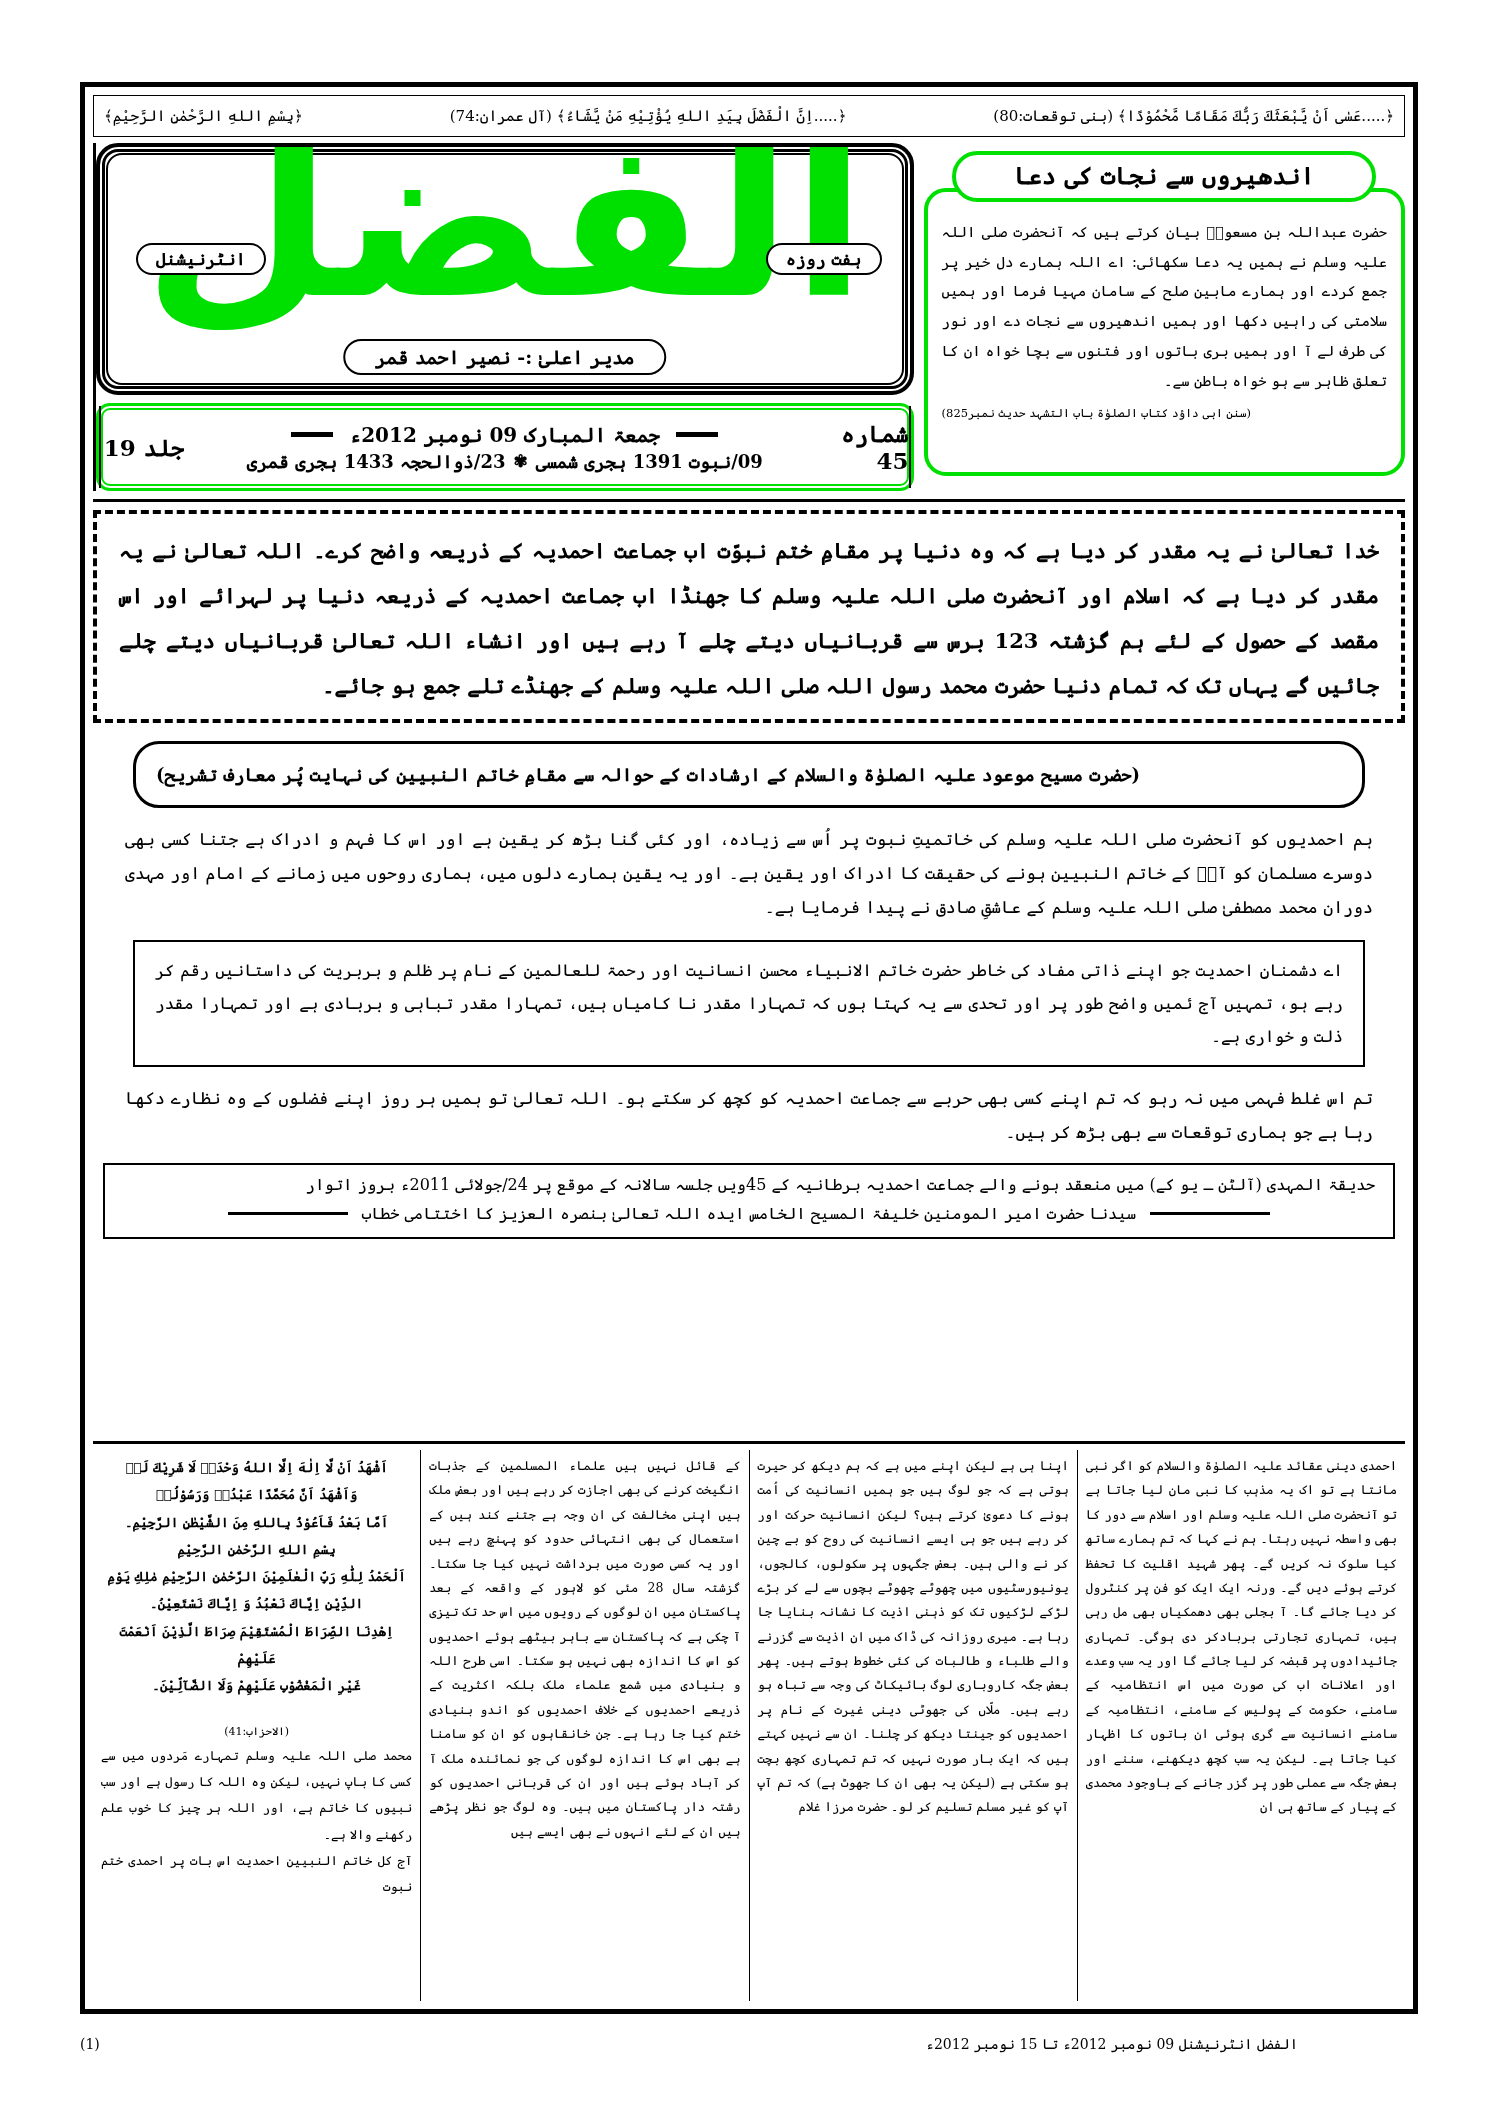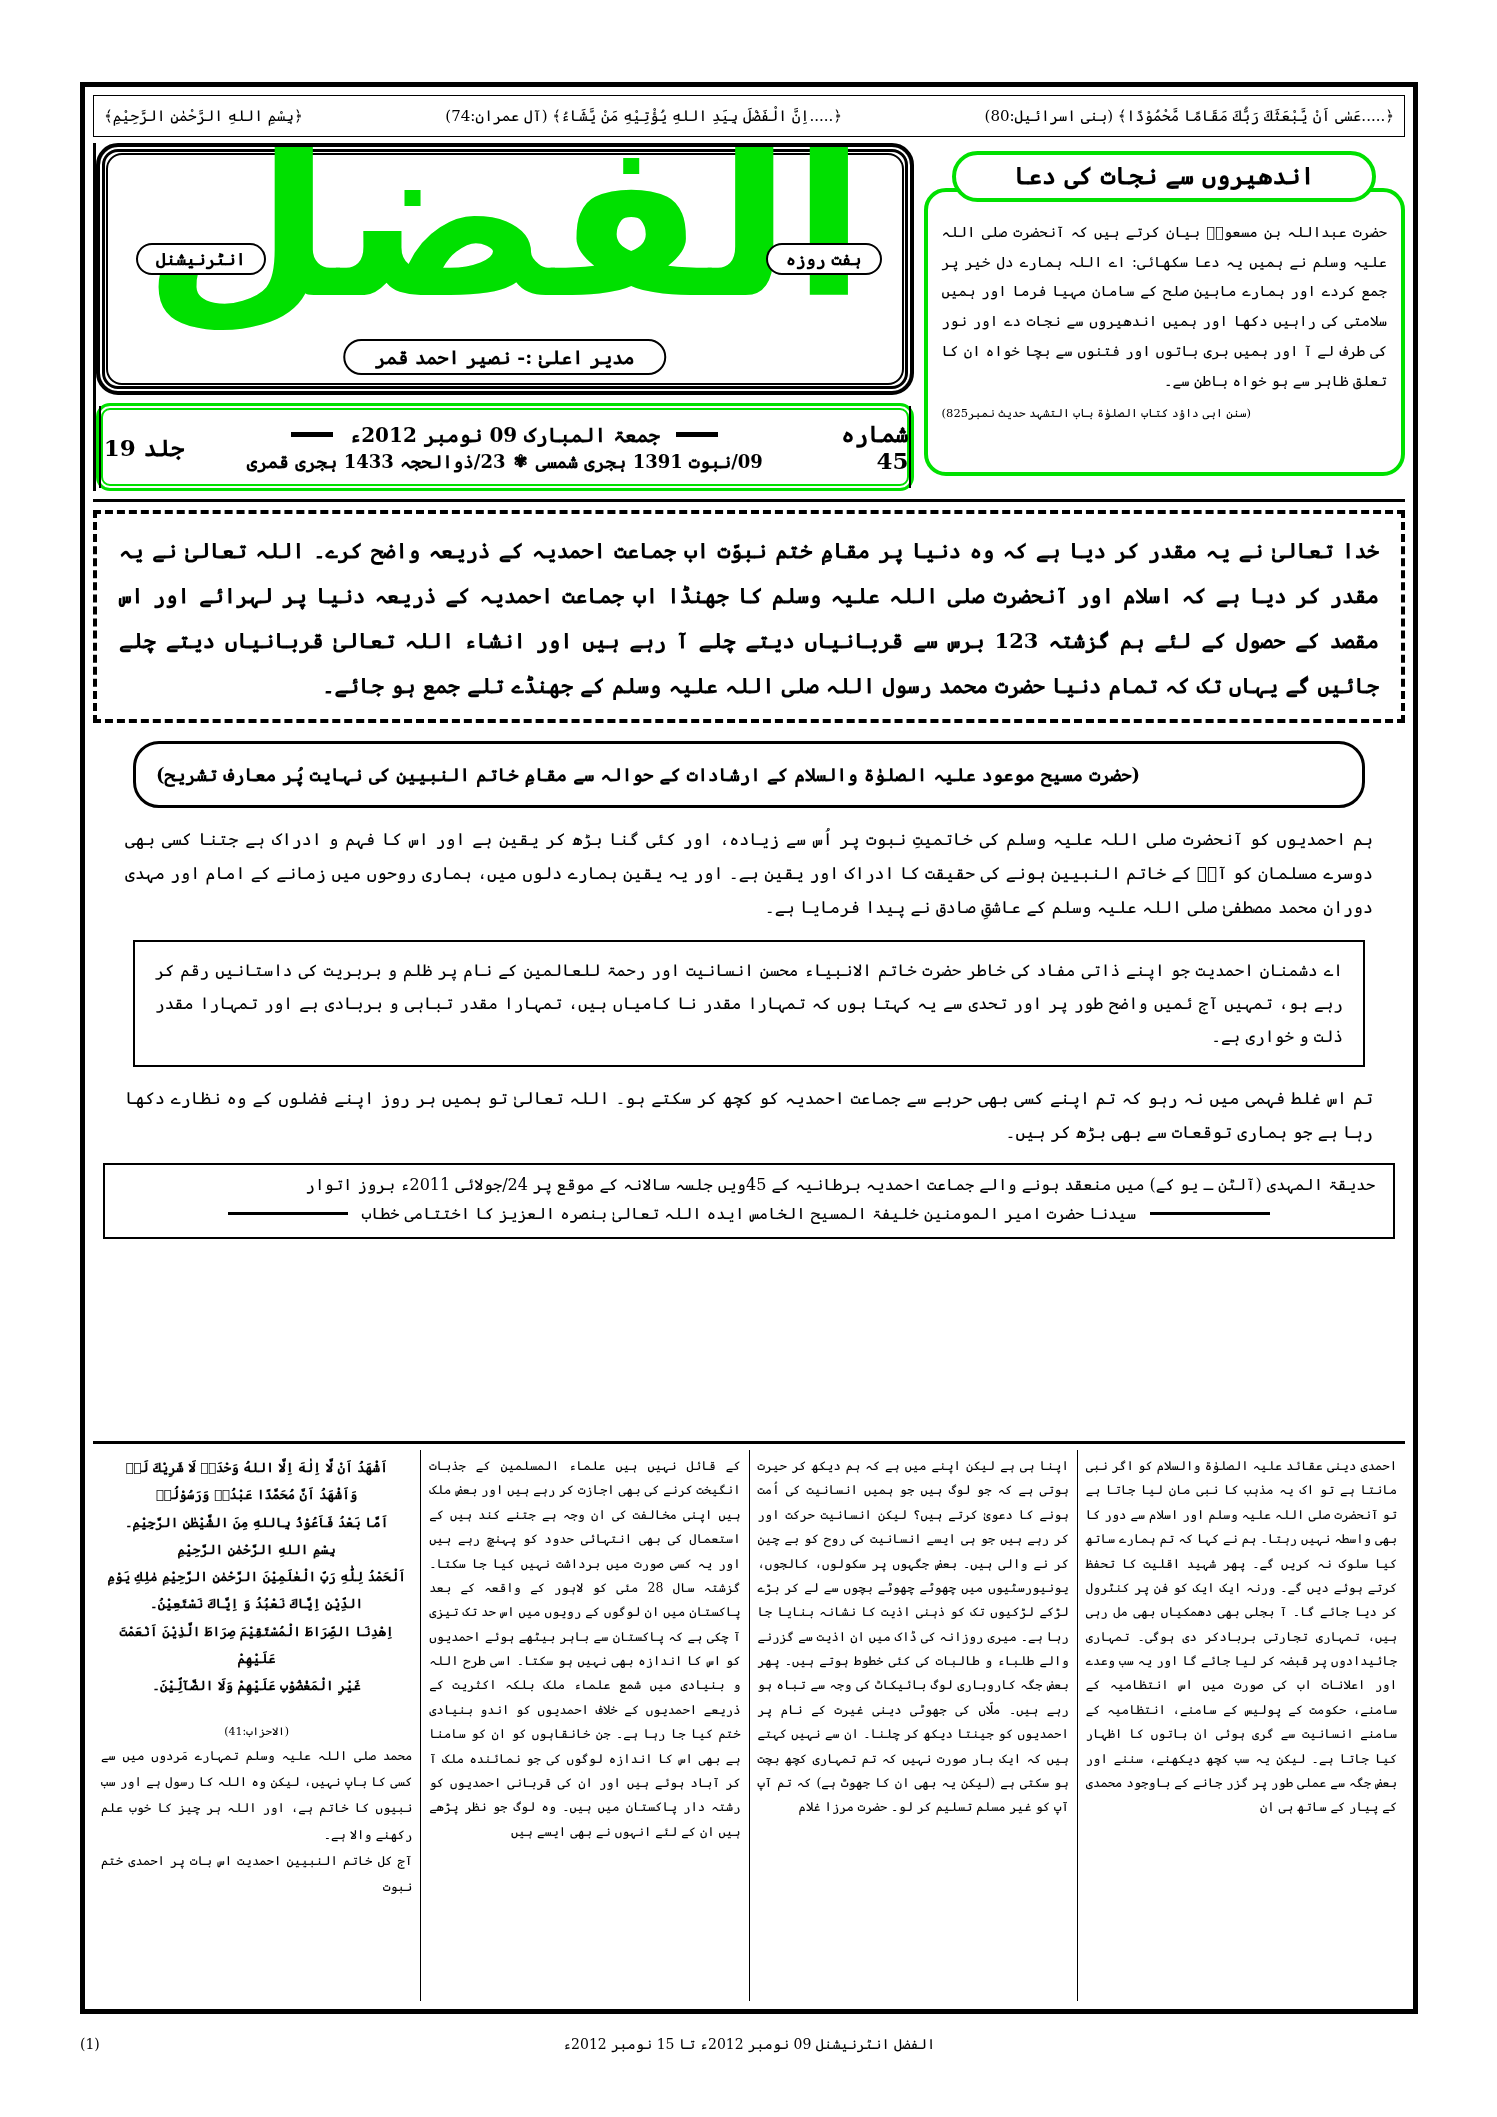--- a/index.html
+++ b/index.html
@@ -338,37 +338,36 @@
   .footer-page {
     font-family: "DejaVu Serif", serif;
     font-size: 14px;
     width: 120px;
     text-align: left;
     direction: ltr;
     order: 2;
   }
   .footer-center {
     flex: 1 1 auto;
-    text-align: center;
     font-family: "DejaVu Serif", serif;
     font-size: 14px;
     direction: rtl;
     order: 1;
   }
   .footer-spacer { width: 120px; order: 0; }
 </style>
 </head>
 <body>
 
 <div id="page">
 
   <div class="outer-frame">
 
     <div class="quran-band">
-      <div class="quran-item">﴿.....عَسٰى اَنْ يَّبْعَثَكَ رَبُّكَ مَقَامًا مَّحْمُوْدًا﴾ (بنی اسرائیل:80)</div>
+      <div class="quran-item">﴿.....عَسٰى اَنْ يَّبْعَثَكَ رَبُّكَ مَقَامًا مَّحْمُوْدًا﴾ (بنی توقعات:80)</div>
       <div class="quran-item">﴿.....اِنَّ الْفَضْلَ بِيَدِ اللهِ يُؤْتِيْهِ مَنْ يَّشَاءُ﴾ (آل عمران:74)</div>
       <div class="quran-item">﴿بِسْمِ اللهِ الرَّحْمٰنِ الرَّحِيْمِ﴾</div>
     </div>
 
     <div class="masthead-row">
 
       <div class="dua-block">
         <div class="dua-title">اندھیروں سے نجات کی دعا</div>
         <div class="dua-body">
           <p class="dua-p">حضرت عبداللہ بن مسعودؓ بیان کرتے ہیں کہ آنحضرت صلی اللہ علیہ وسلم نے ہمیں یہ دعا سکھائی: اے اللہ ہمارے دل خیر پر جمع کردے اور ہمارے مابین صلح کے سامان مہیا فرما اور ہمیں سلامتی کی راہیں دکھا اور ہمیں اندھیروں سے نجات دے اور نور کی طرف لے آ اور ہمیں بری باتوں اور فتنوں سے بچا خواہ ان کا تعلق ظاہر سے ہو خواہ باطن سے۔</p>

